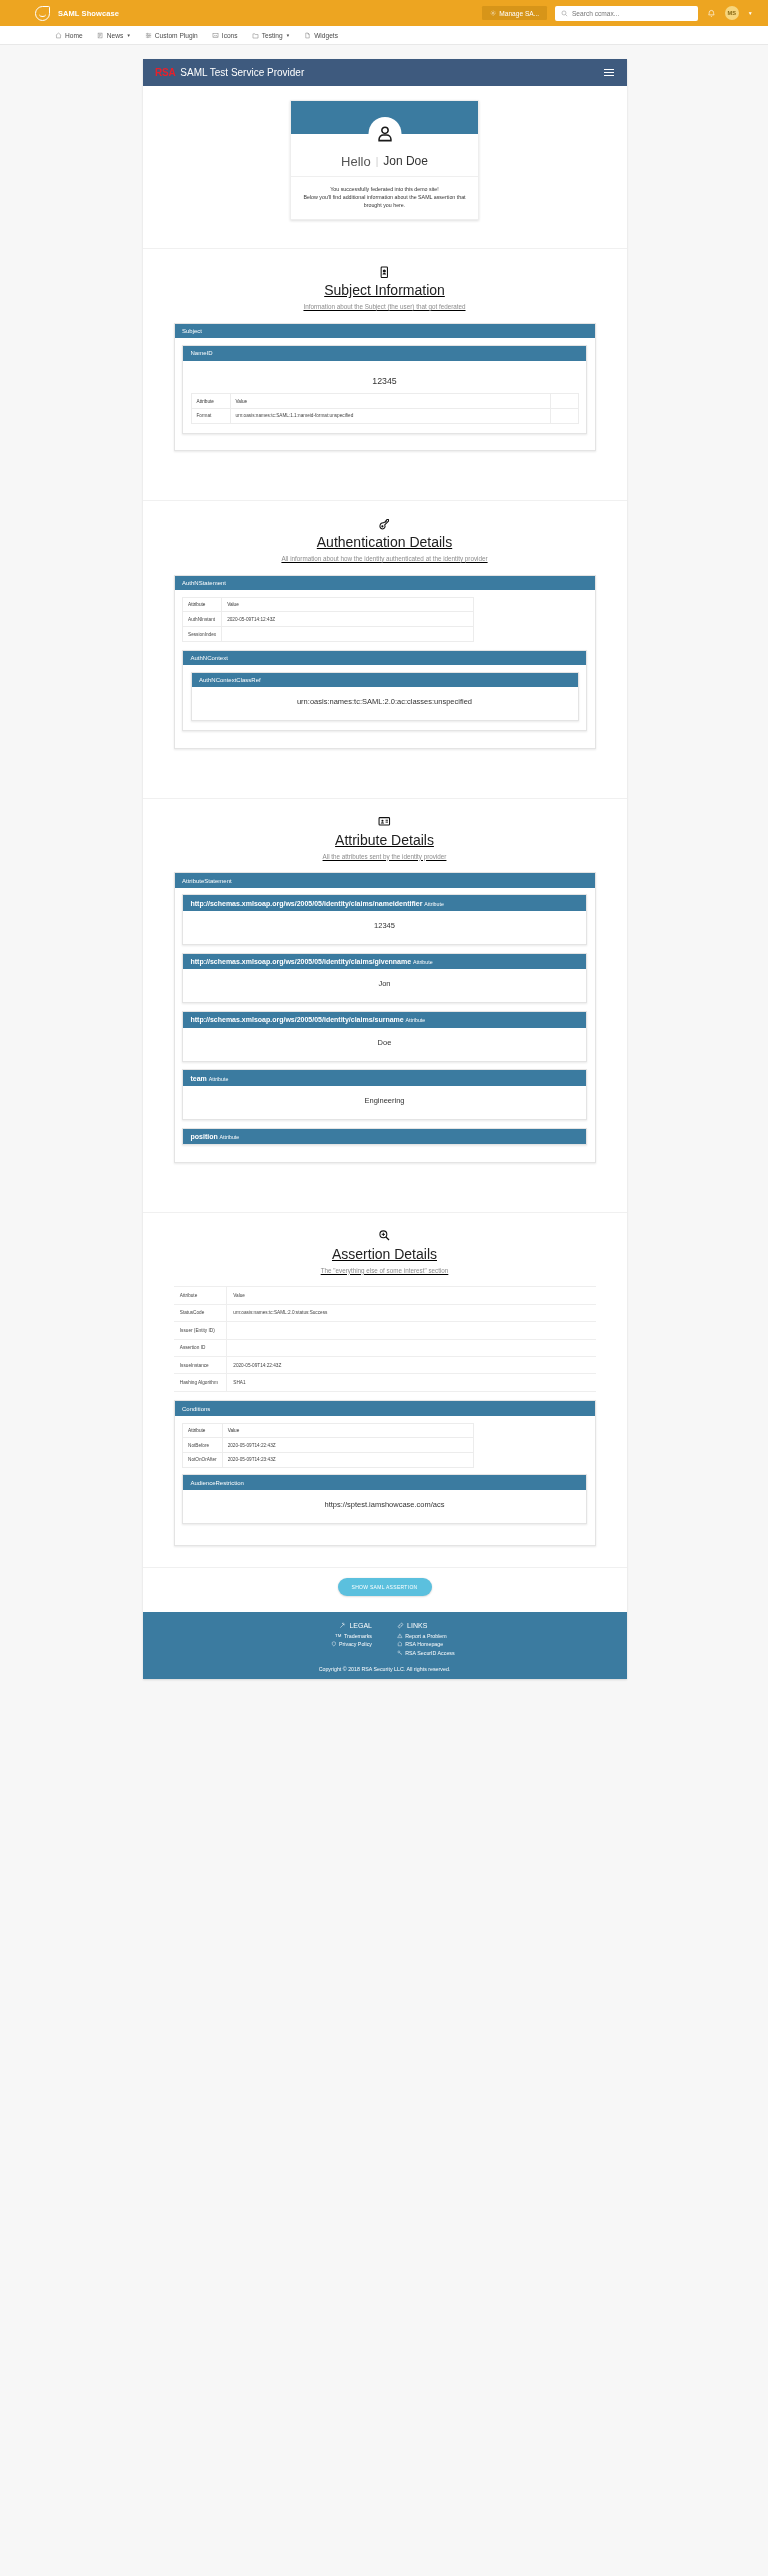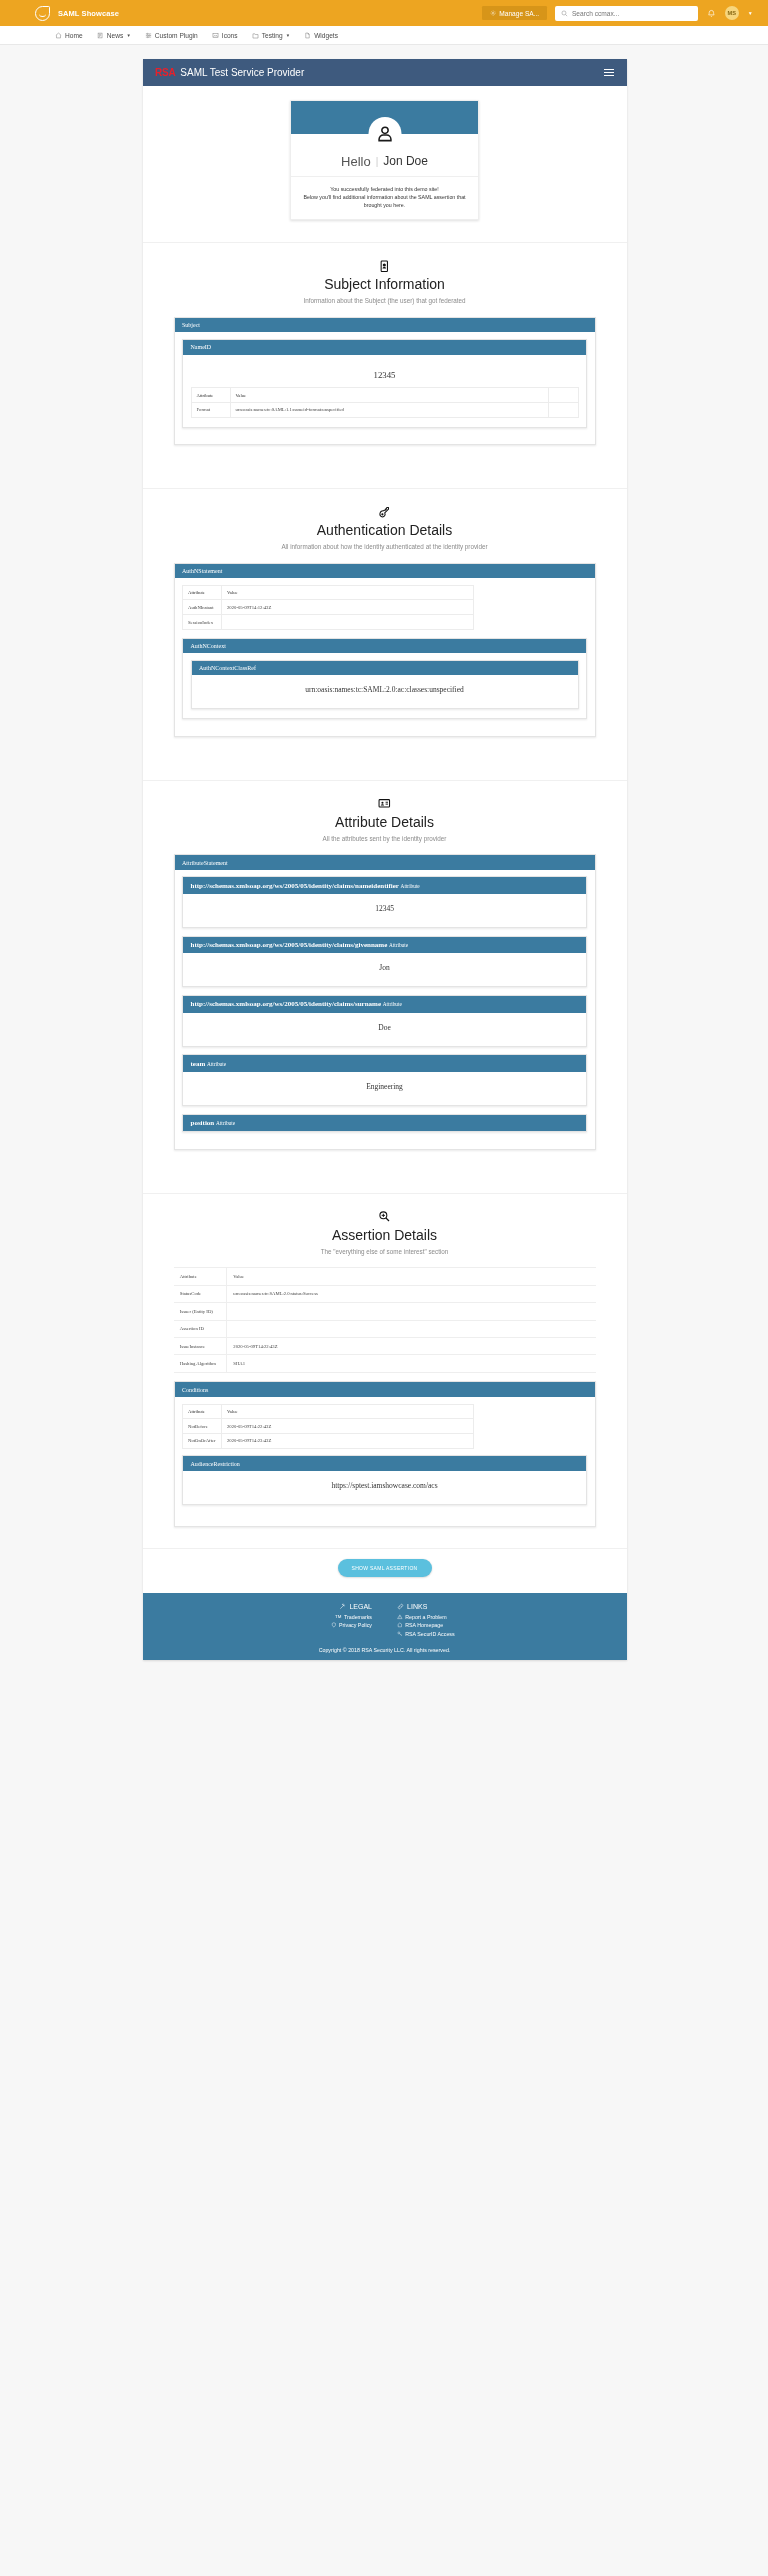--- a/index.html
+++ b/index.html
@@ -185,39 +185,40 @@
     font-size: 5.3px;
     color: #333;
     line-height: 1.55;
   }
 
   
   .section-head {
     padding: 16.4px 0 6.3px 0;
     text-align: center;
     border-top: 0.6px solid #f0f0f0;
-    margin-top: 22px;
+    margin-top: 28px;
+    text-decoration: underline;
   }
   .section-icon { display:flex; justify-content:center; margin-bottom: 3.8px;}
   .section-title {
     font-size: 14px;
     font-weight: 300;
     color: #222;
     margin-bottom: 3.8px;
   }
   .section-sub {
     font-size: 6.3px;
     color: #8b8b8b;
     max-width: 252px;
     margin: 0 auto;
     line-height: 1.5;
   }
 
   
-  .panel-area { padding: 5px 31px 14px 31px; font-family: Liberation Serif, serif; }
+  .panel-area { padding: 5px 31px 14px 31px; }
   .panel {
     background: #fff;
     border: 0.6px solid #e4e4e4;
     box-shadow: 0 0.6px 1.9px rgba(0,0,0,.09);
     margin-bottom: 7.5px;
   }
   .panel-head {
     background: #3b7ba0;
     color: #fff;
     font-size: 6px;

